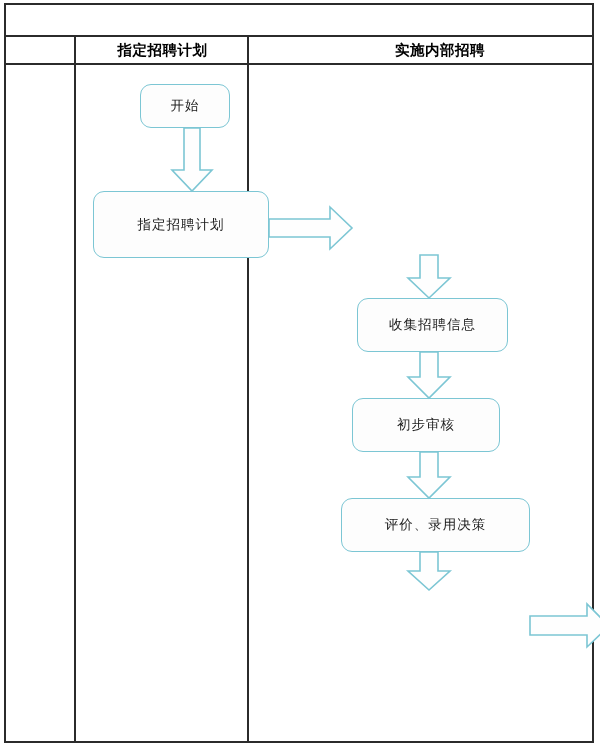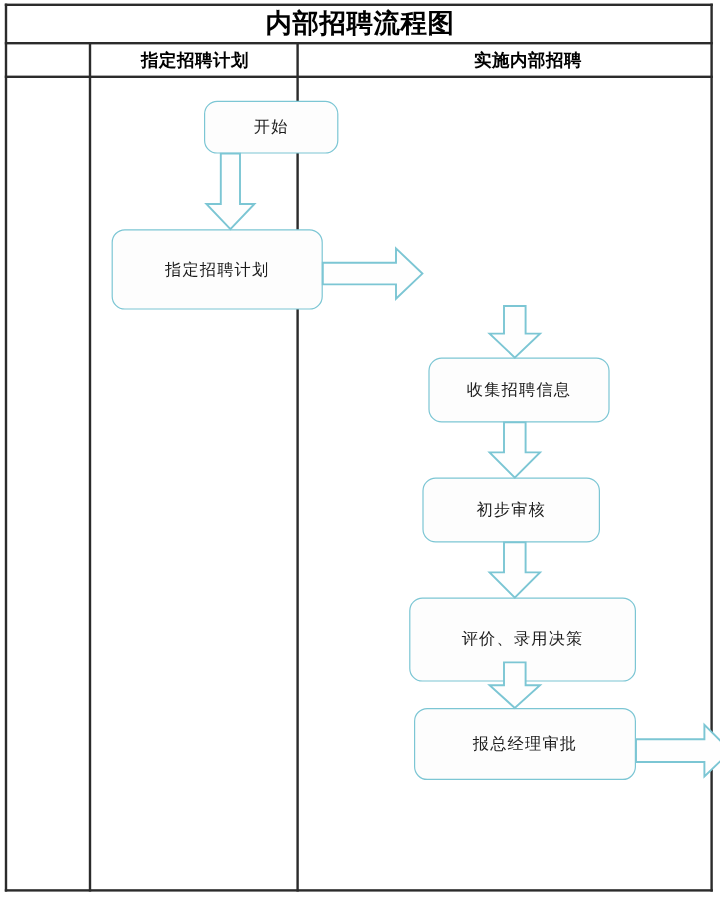--- a/index.html
+++ b/index.html
@@ -92,38 +92,36 @@
   <div class="frame-line h-line" style="left:4px;  top:3px;   width:590px;"></div>
   <div class="frame-line h-line" style="left:4px;  top:35px;  width:590px;"></div>
   <div class="frame-line h-line" style="left:4px;  top:63px;  width:590px;"></div>
   <div class="frame-line h-line" style="left:4px;  top:741px; width:590px;"></div>
 
   <div class="frame-line v-line" style="left:4px;   top:3px;  height:740px;"></div>
   <div class="frame-line v-line" style="left:74px;  top:35px; height:708px;"></div>
   <div class="frame-line v-line" style="left:247px; top:35px; height:708px;"></div>
   <div class="frame-line v-line" style="left:592px; top:3px;  height:740px;"></div>
 
-  <div class="title-cell">内部招聘流程图</div>
 
   <div class="col-head" id="head-col0"></div>
   <div class="col-head" id="head-col1">指定招聘计划</div>
   <div class="col-head" id="head-col2">实施内部招聘</div>
 
-  <div class="node" style="left:140px; top:84px; width:112px; height:44px;margin-left:30px;">开始</div>
+  <div class="node" style="left:140px; top:84px; width:90px; height:44px;">开始</div>
 
   <div class="node" style="left:93px; top:191px; width:176px; height:67px;">指定招聘计划</div>
 
 
   <div class="node" style="left:352px; top:398px; width:148px; height:54px;">初步审核</div>
 
   <div class="node" style="left:357px; top:298px; width:151px; height:54px;">收集招聘信息</div>
 
-  <div class="node" style="left:341px; top:498px; width:189px; height:70px;">评价、录用决策</div>
+  <div class="node" style="left:341px; top:498px; width:189px; height:54px;">评价、录用决策</div>
 
-  <div class="node" style="left:345px; top:590px; width:185px; height:60px;">报总经理审批</div>
 
   <div class="barrow" style="left:170px; top:128px; width:44px; height:64px;">
     <svg width="44" height="64" viewBox="0 0 44 64">
       <polygon points="14,0 30,0 30,42 42,42 22,63 2,42 14,42"></polygon>
     </svg>
   </div>
 
   <div class="barrow" style="left:269px; top:205px; width:84px; height:46px;">
     <svg width="84" height="46" viewBox="0 0 84 46">
       <polygon points="0,14 61,14 61,2 83,23 61,44 61,32 0,32"></polygon>

